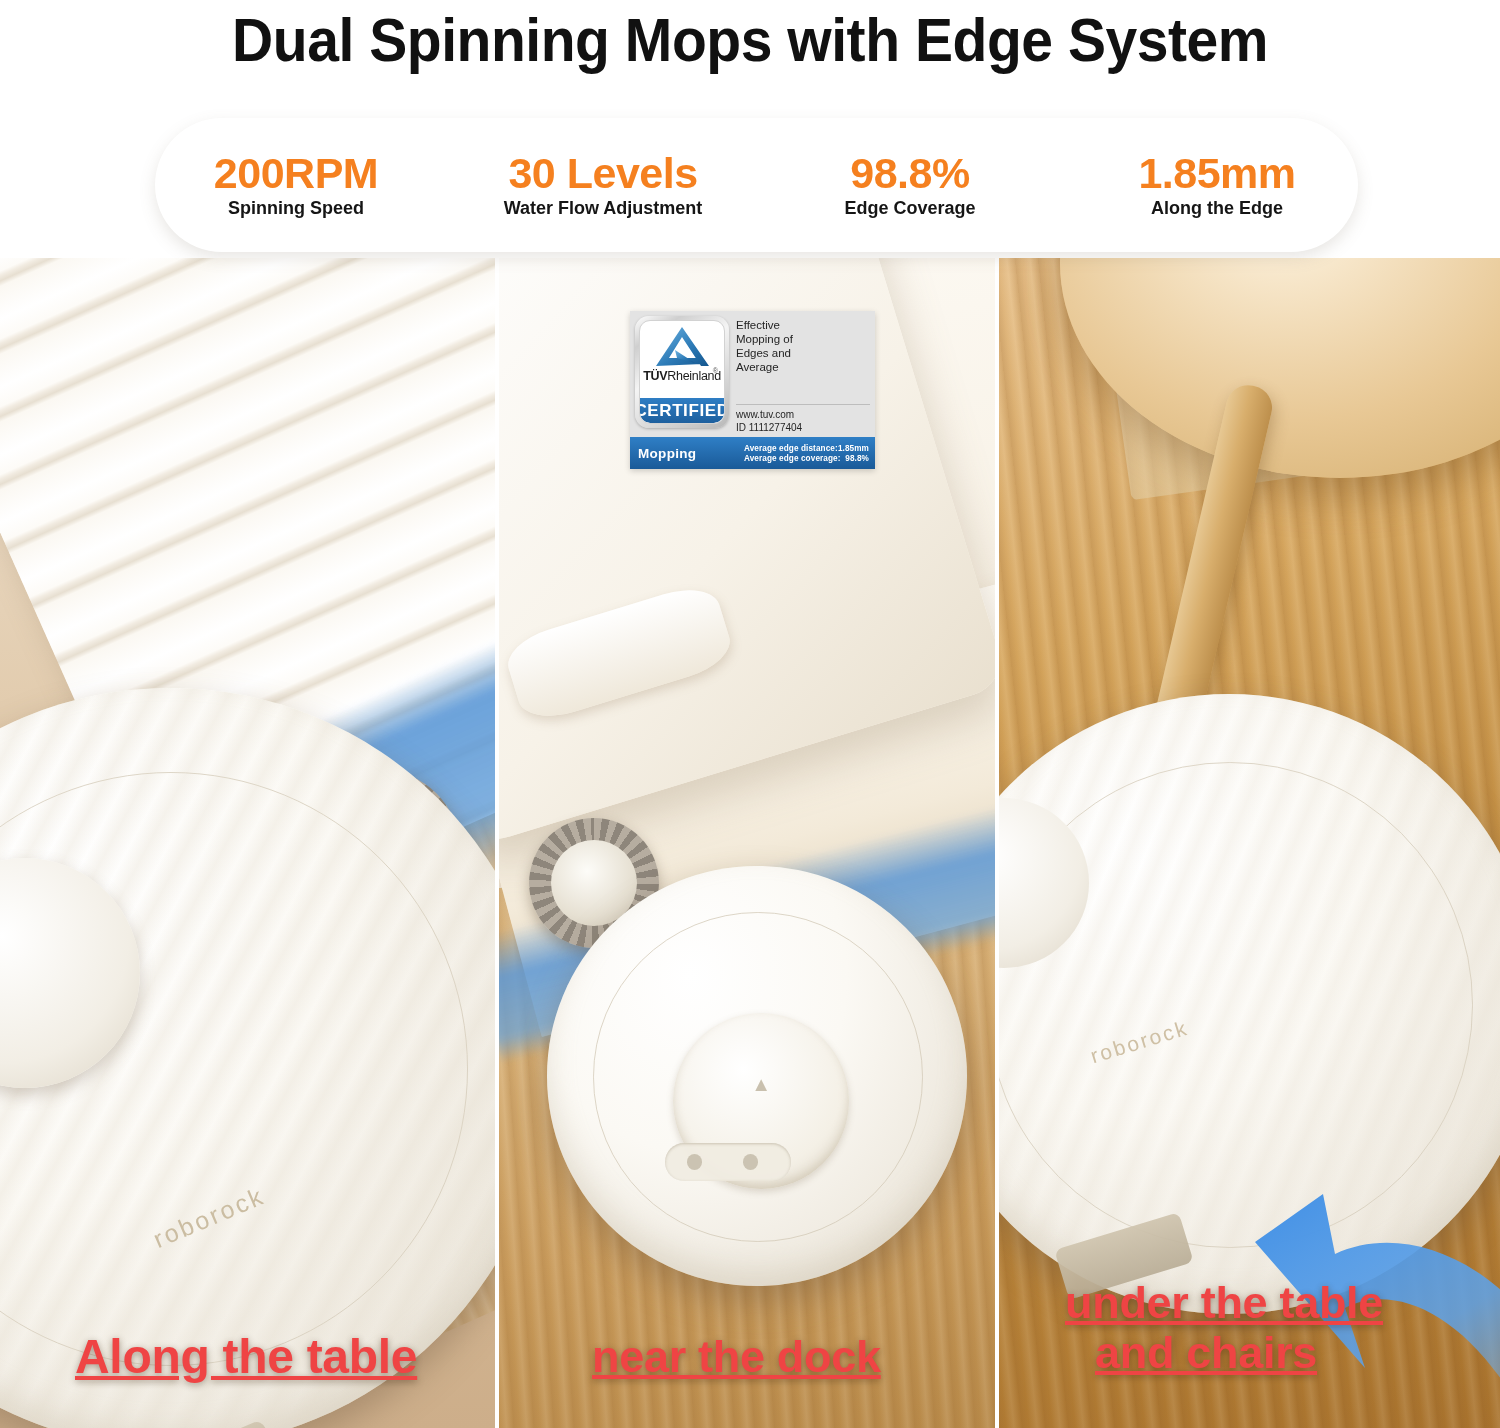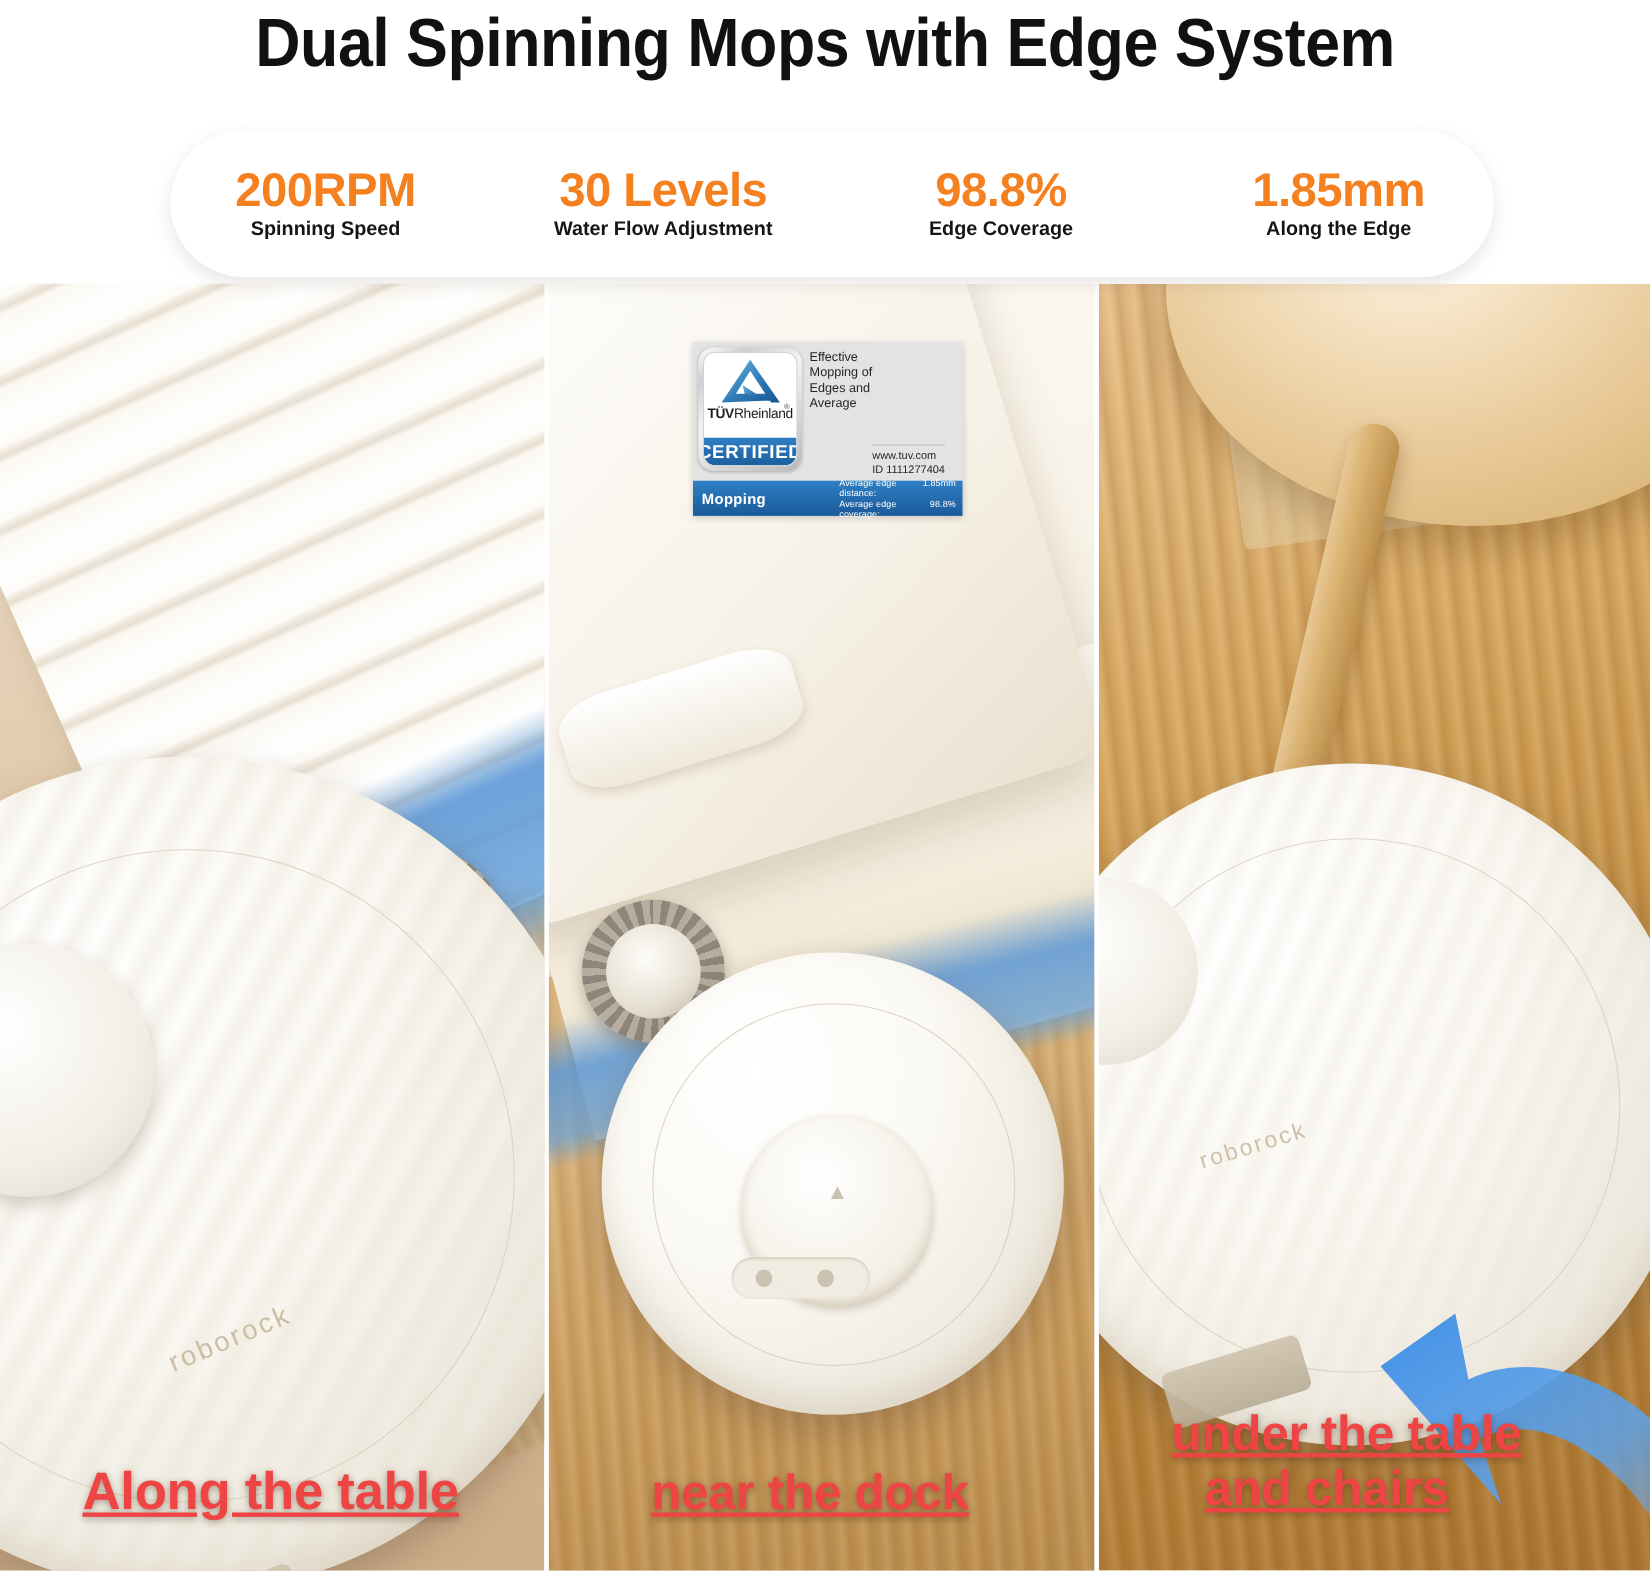--- a/index.html
+++ b/index.html
@@ -284,40 +284,40 @@
   .tuv-reg{
     position:absolute; right:6px; top:46px; font-size:7px; color:#555;
   }
   .tuv-certified{
     position:absolute; left:0; right:0; bottom:0; height:25px;
     background:linear-gradient(#2f7ec4,#1d5f9e);
     color:#ffffff; font-size:17px; font-weight:bold; letter-spacing:.6px;
     display:flex; align-items:center; justify-content:center;
     border-radius:0 0 10px 10px;
   }
-  .tuv-text{ flex:1; display:flex; padding-top:2px; }
+  .tuv-text{ flex:1; display:flex; flex-direction:column; padding-top:2px; }
   .tuv-claim{
     font-size:11.5px; line-height:1.22; color:#252525;
   }
   .tuv-meta{
     margin-top:auto; font-size:10px; line-height:1.3; color:#252525;
     border-top:1px solid #bdbdbd; padding-top:3px;
   }
   .tuv-footer{
     height:32px; background:linear-gradient(#2f7fc6,#1a5a98);
     display:flex; align-items:center; padding:0 6px 0 8px; gap:2px;
   }
   .tuv-foot-label{
     color:#ffffff; font-size:13.5px; font-weight:bold; letter-spacing:.3px;
     width:104px;
   }
   .tuv-foot-rows{ flex:1; display:flex; flex-direction:column; gap:1px; }
   .tuv-foot-row{
     display:flex; justify-content:space-between; color:#ffffff;
-    font-size:8.2px; font-weight:normal; letter-spacing:.1px;margin-left:19px;
+    font-size:8.2px; font-weight:bold; letter-spacing:.1px;
   }
 
   
   .caption{
     position:absolute; color:#ef4444; font-weight:bold; z-index:9;
     text-shadow:0 2px 7px rgba(60,40,15,.45);
     line-height:1.12; letter-spacing:-0.3px;text-decoration:underline;
   }
   .cap-left { left:75px;  top:1330px; font-size:48px; }
   .cap-mid  { left:592px; top:1332px; font-size:45px; }

